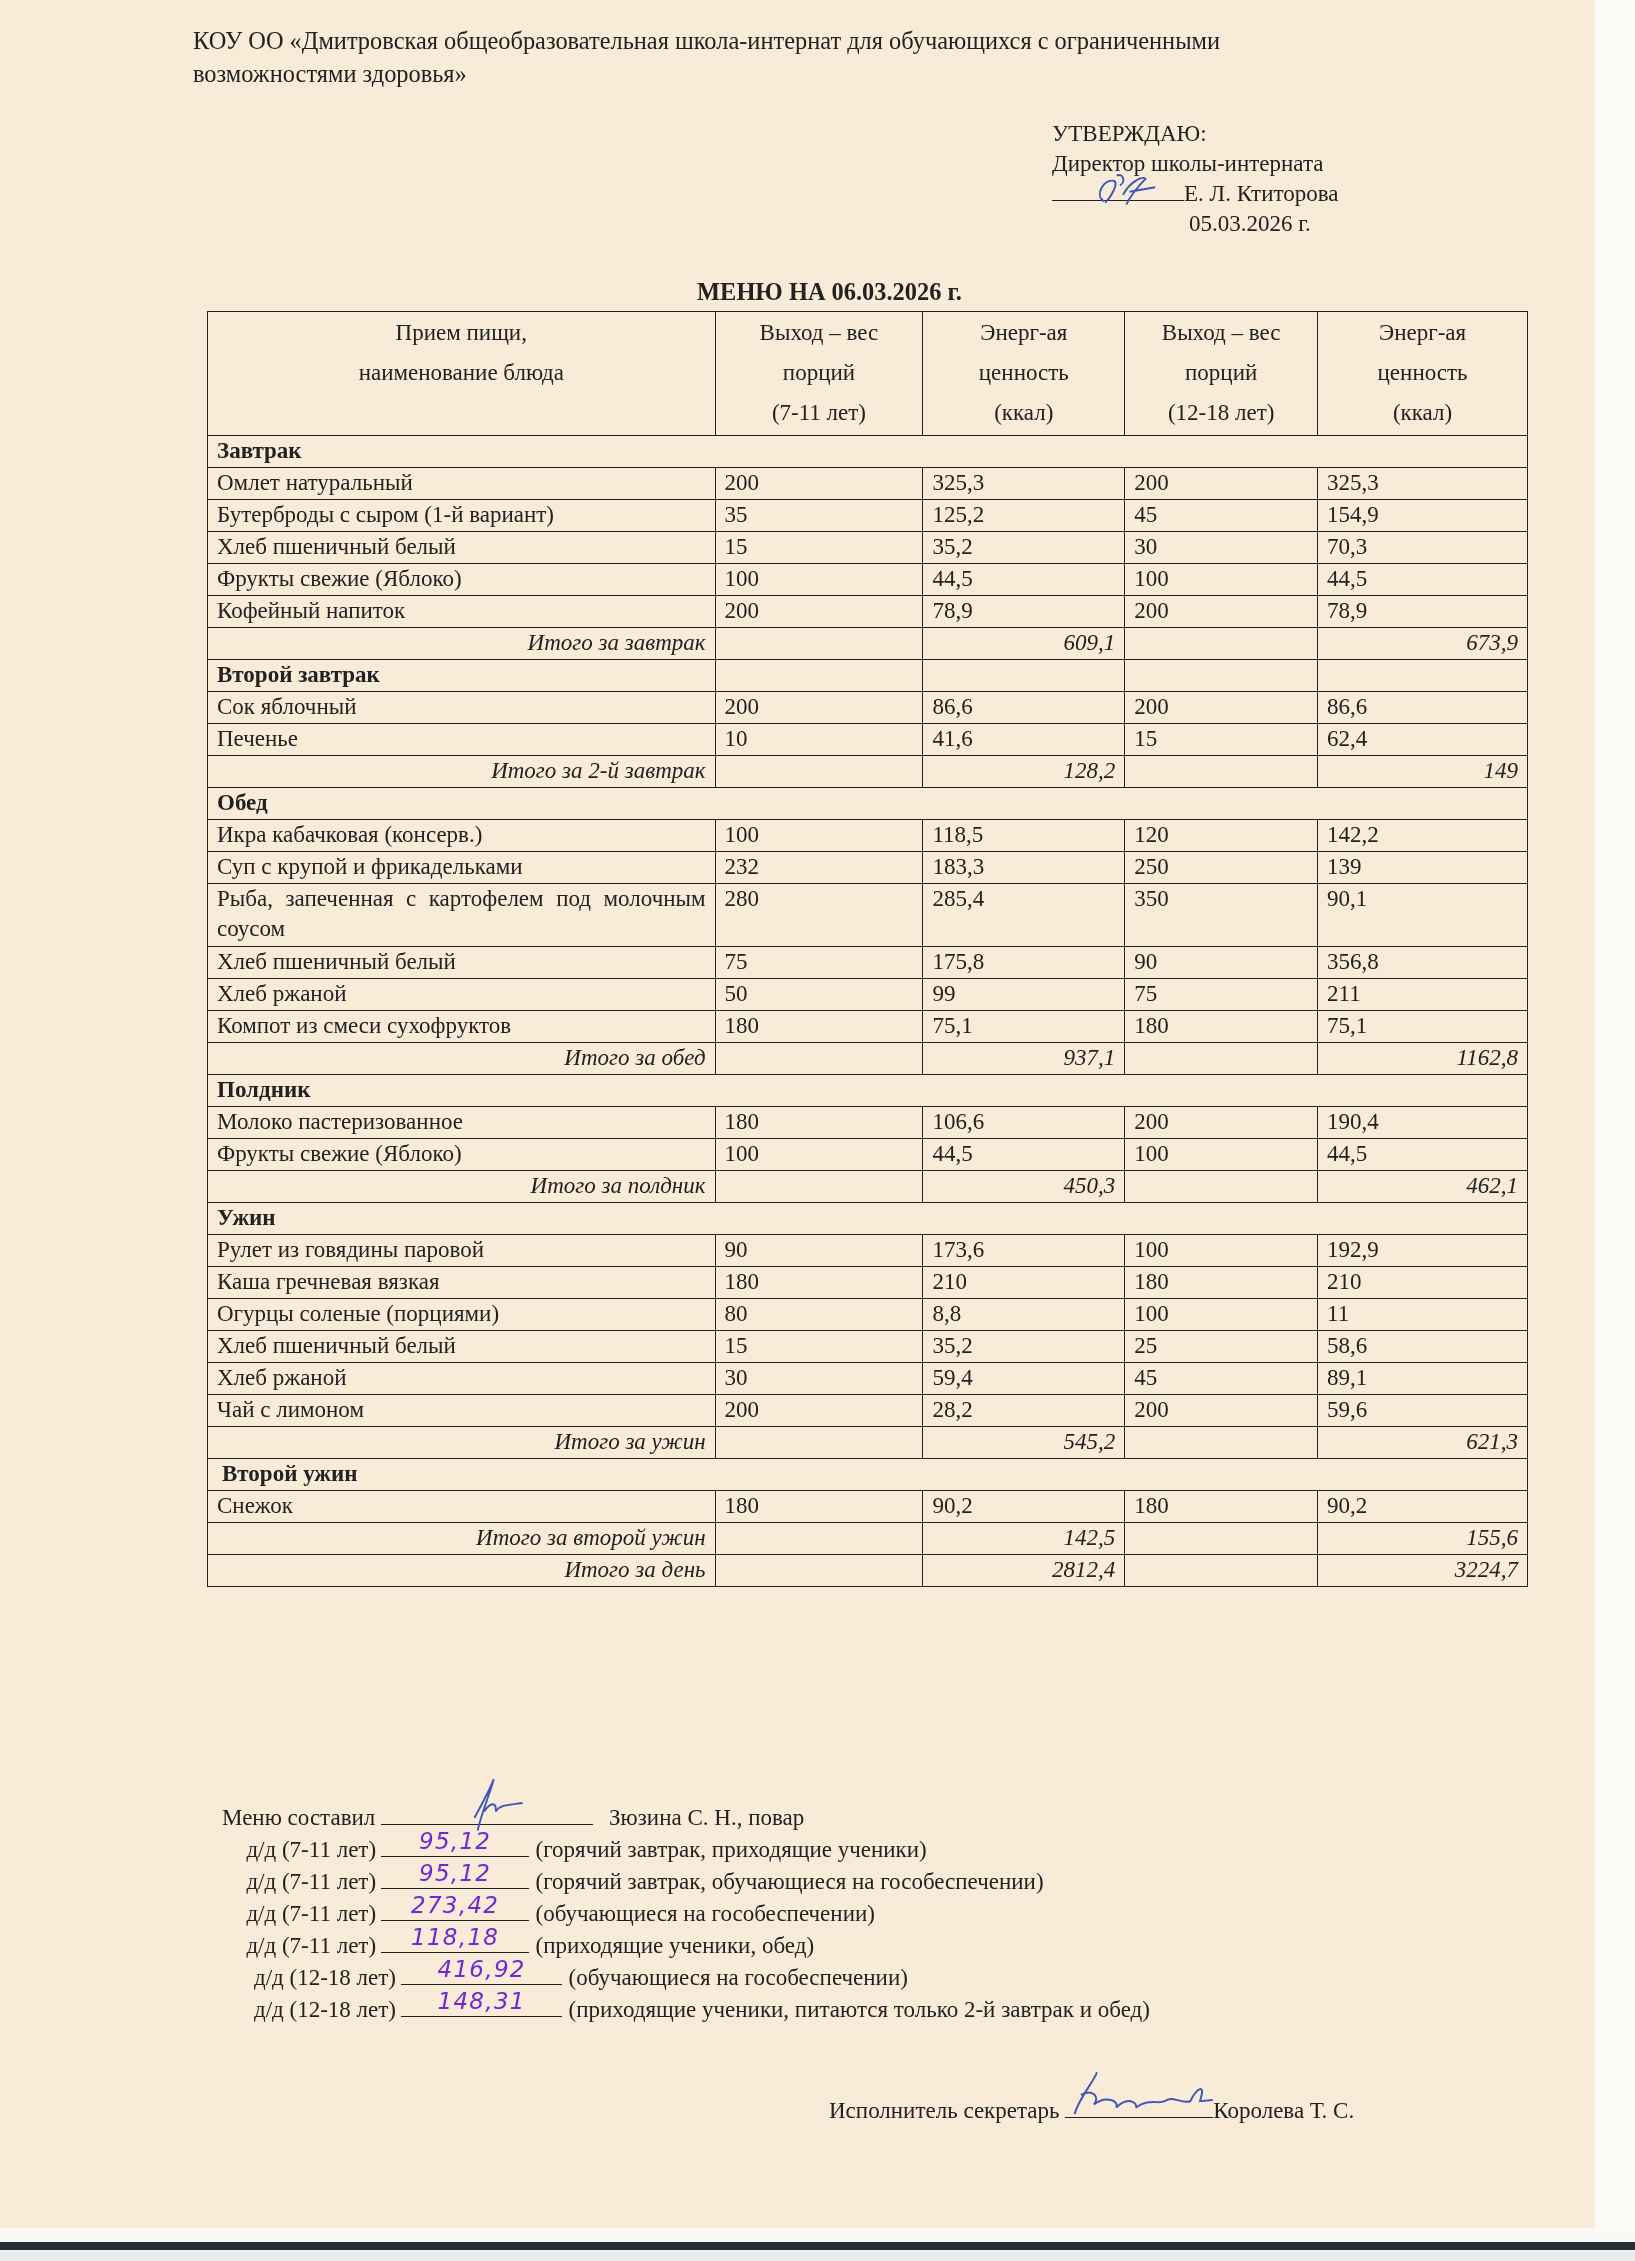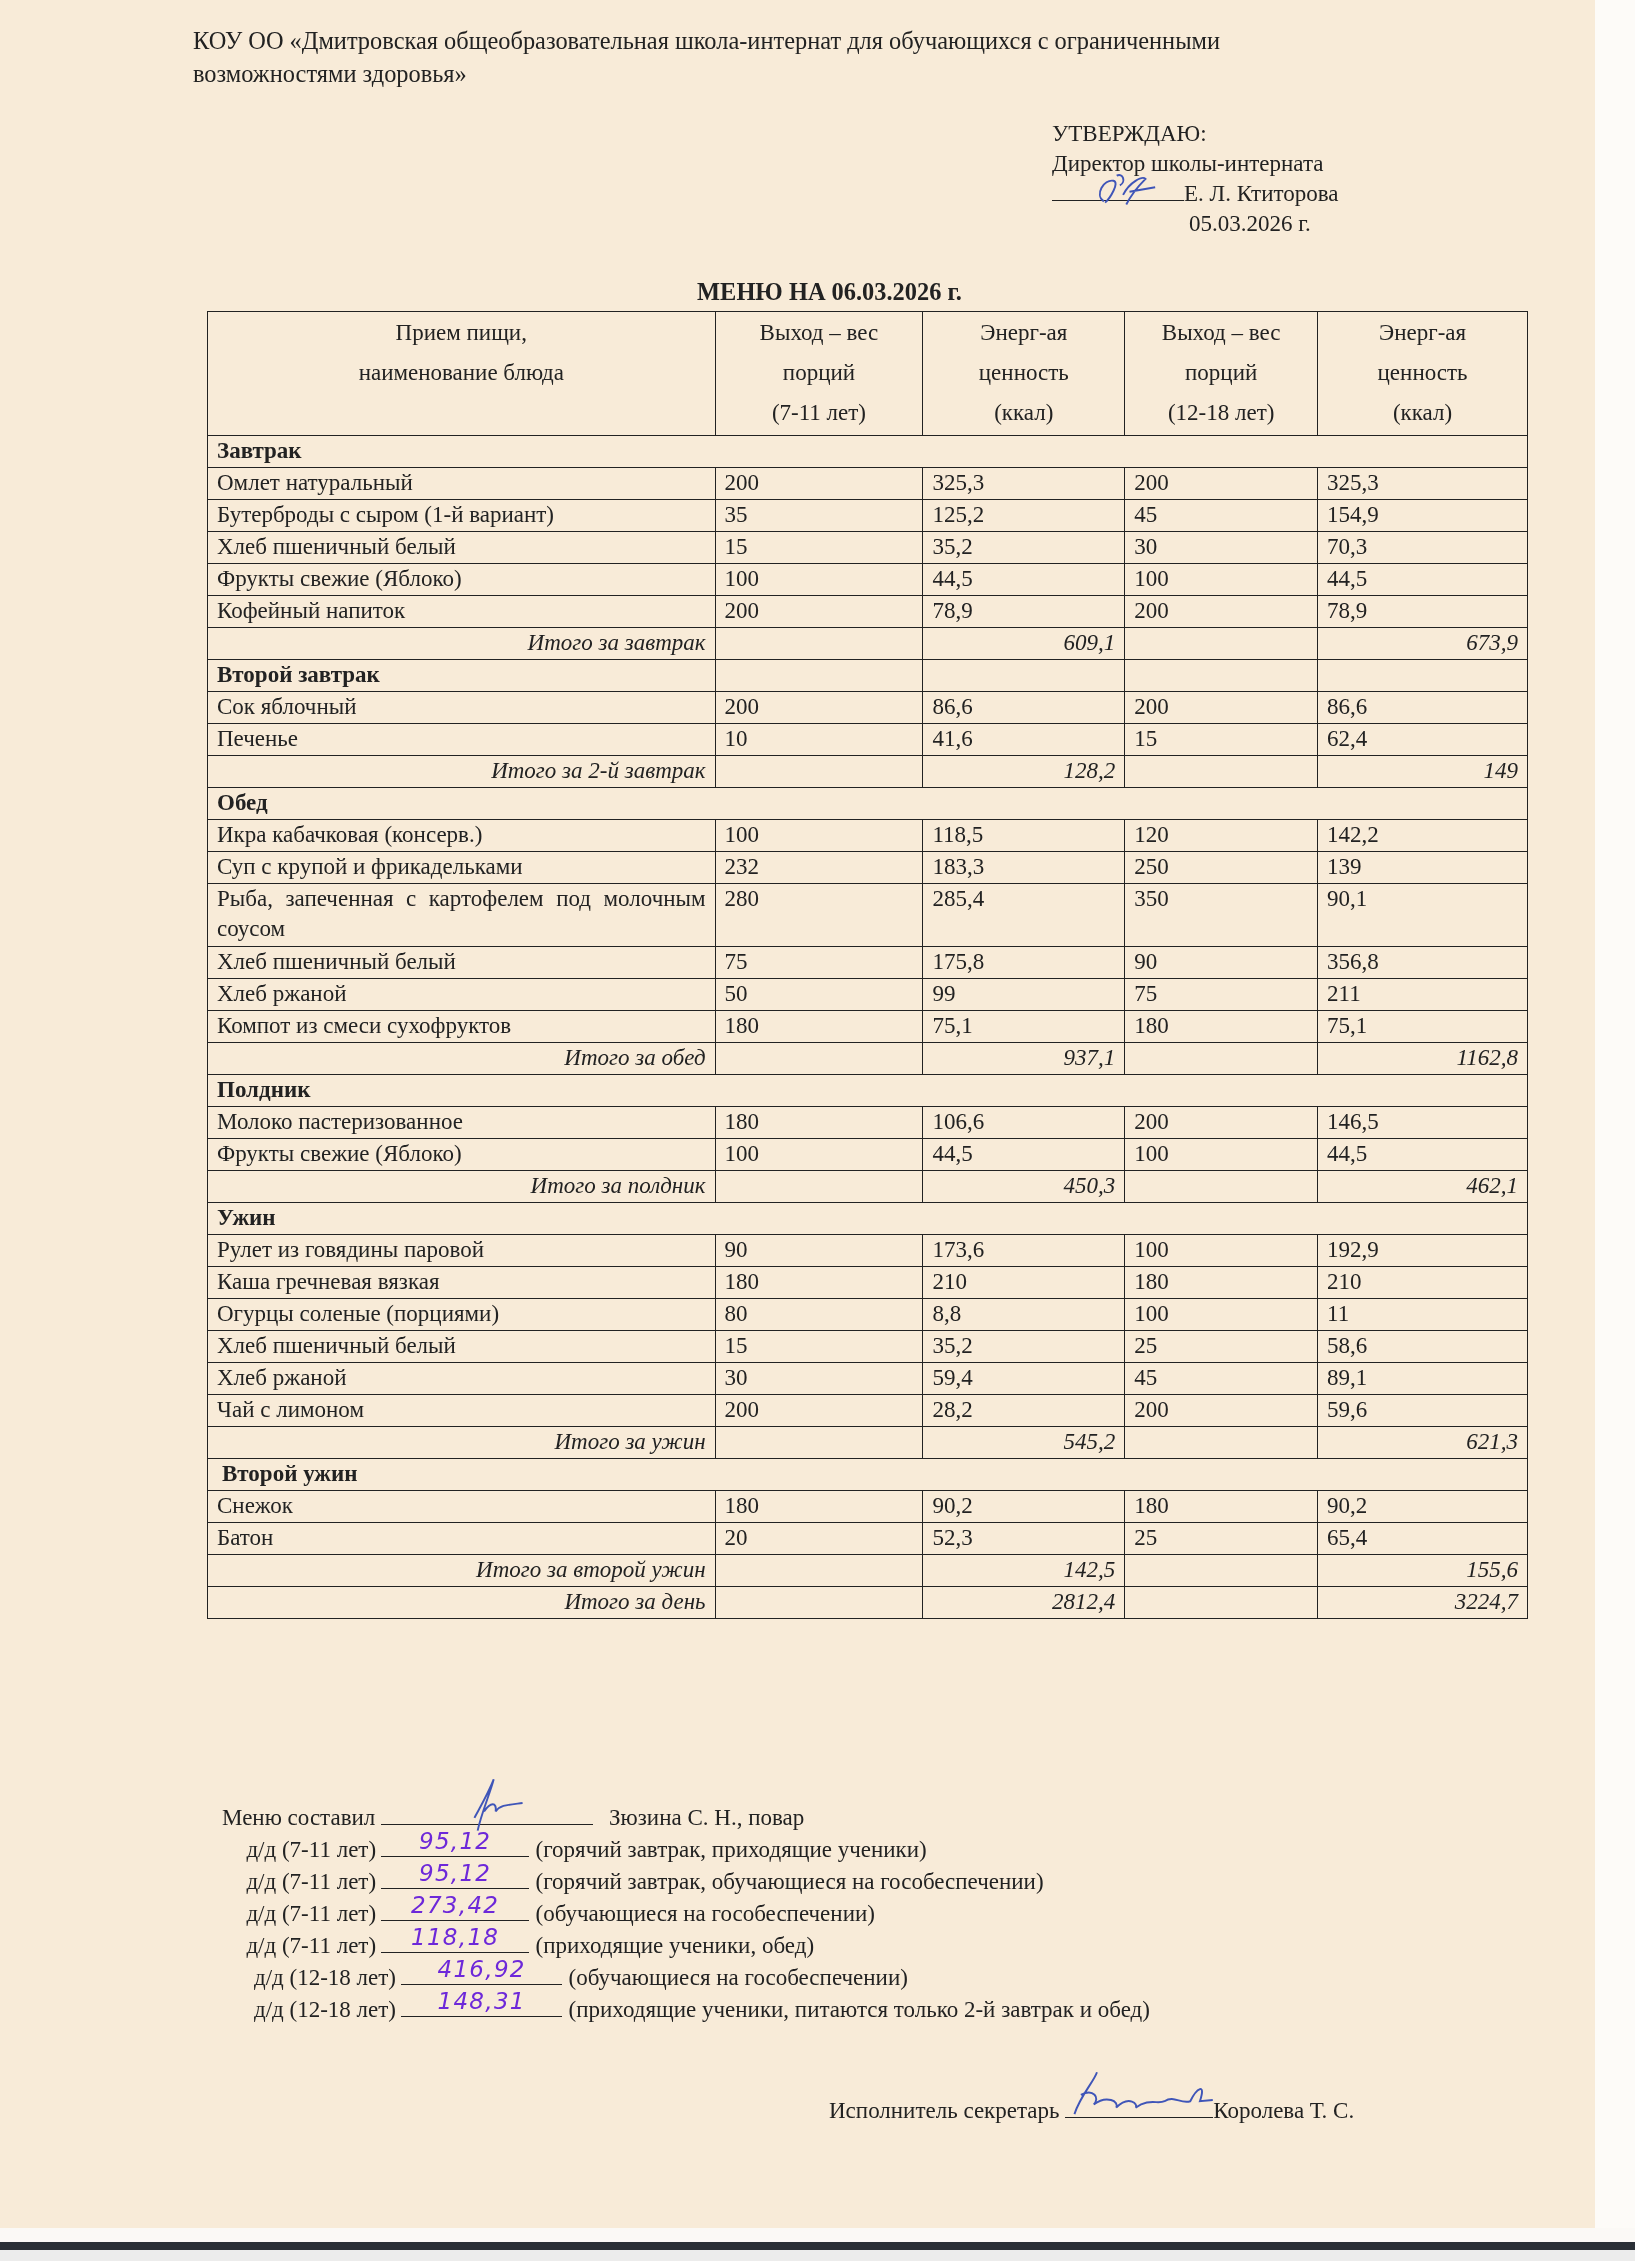--- a/index.html
+++ b/index.html
@@ -297,21 +297,21 @@
       <tr class="section">
         <td colspan="5">Полдник</td>
       </tr>
       <tr class="item">
         <td class="name-cell">
           <div class="">Молоко пастеризованное</div>
         </td>
         <td>180</td>
         <td>106,6</td>
         <td>200</td>
-        <td>146,5</td>
+        <td>190,4</td>
       </tr>
       <tr class="item">
         <td class="name-cell">
           <div class="">Фрукты свежие (Яблоко)</div>
         </td>
         <td>100</td>
         <td>44,5</td>
         <td>100</td>
         <td>44,5</td>
       </tr>
@@ -390,29 +390,20 @@
         <td colspan="5" style="padding-left: 14px;">Второй ужин</td>
       </tr>
       <tr class="item">
         <td class="name-cell">
           <div class="">Снежок</div>
         </td>
         <td>180</td>
         <td>90,2</td>
         <td>180</td>
         <td>90,2</td>
-      </tr>
-      <tr class="item">
-        <td class="name-cell">
-          <div class="">Батон</div>
-        </td>
-        <td>20</td>
-        <td>52,3</td>
-        <td>25</td>
-        <td>65,4</td>
       </tr>
       <tr class="total">
         <td>Итого за второй ужин</td>
         <td></td>
         <td>142,5</td>
         <td></td>
         <td>155,6</td>
       </tr>
       <tr class="total">
         <td>Итого за день</td>

